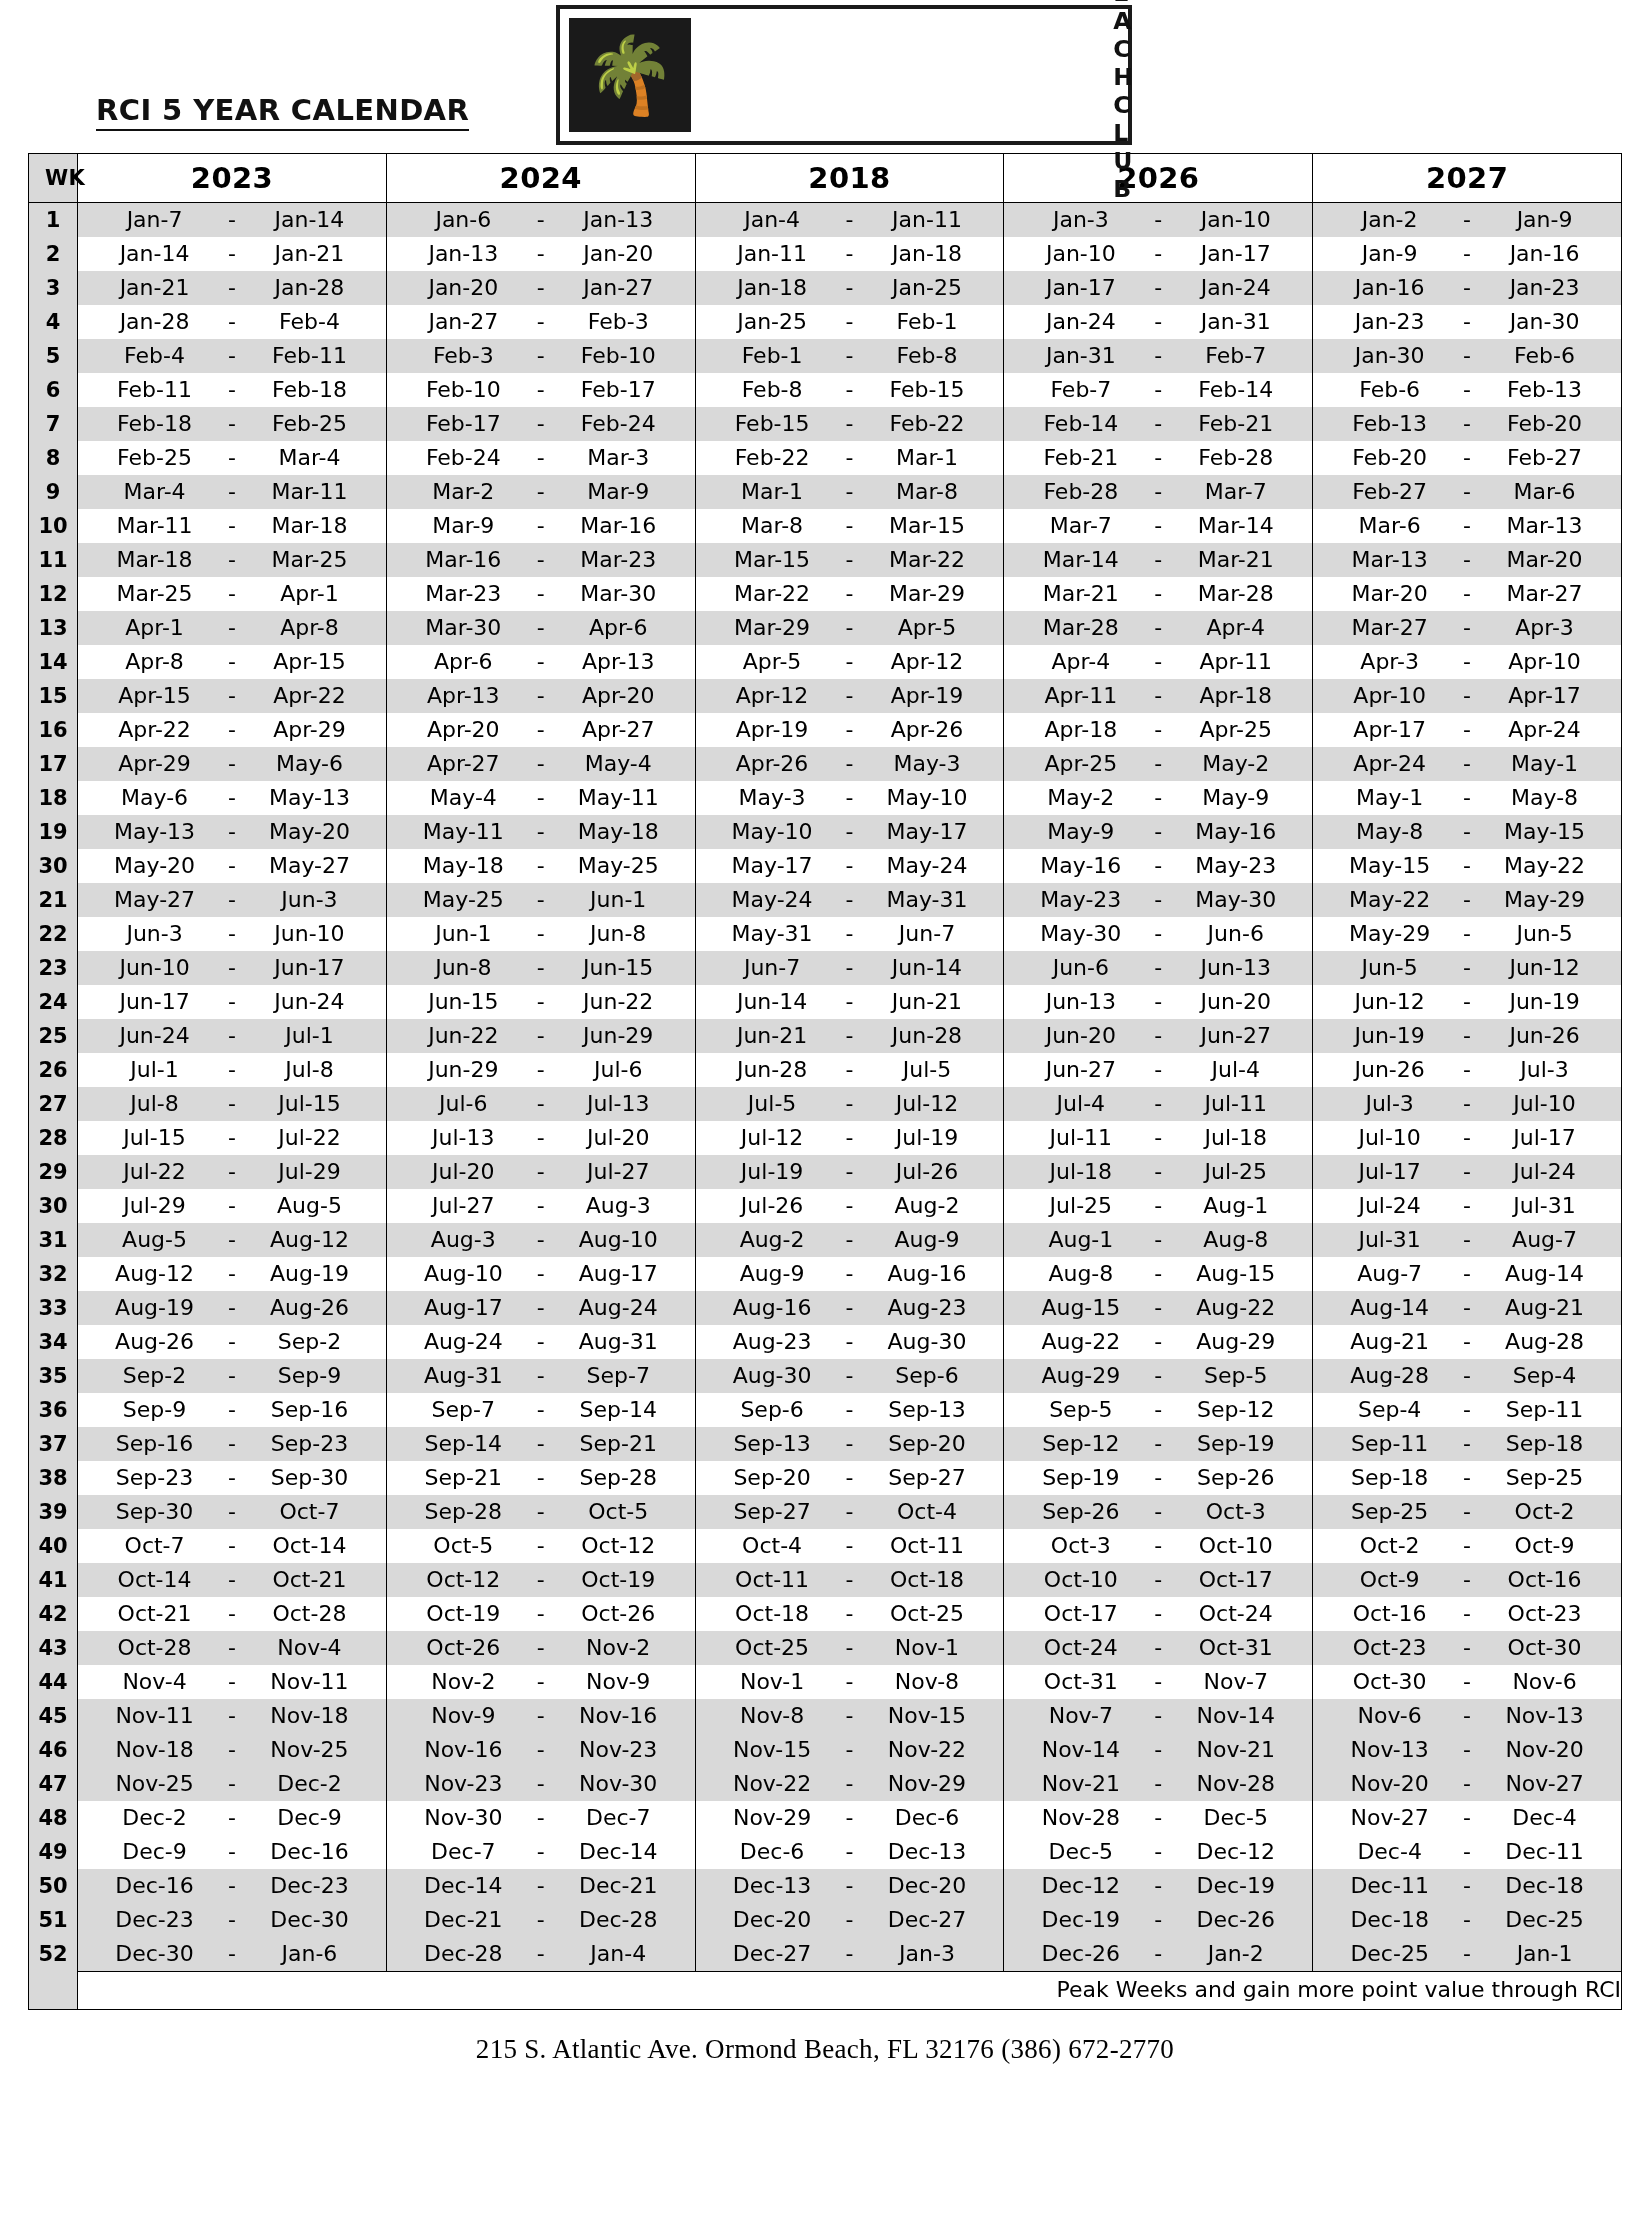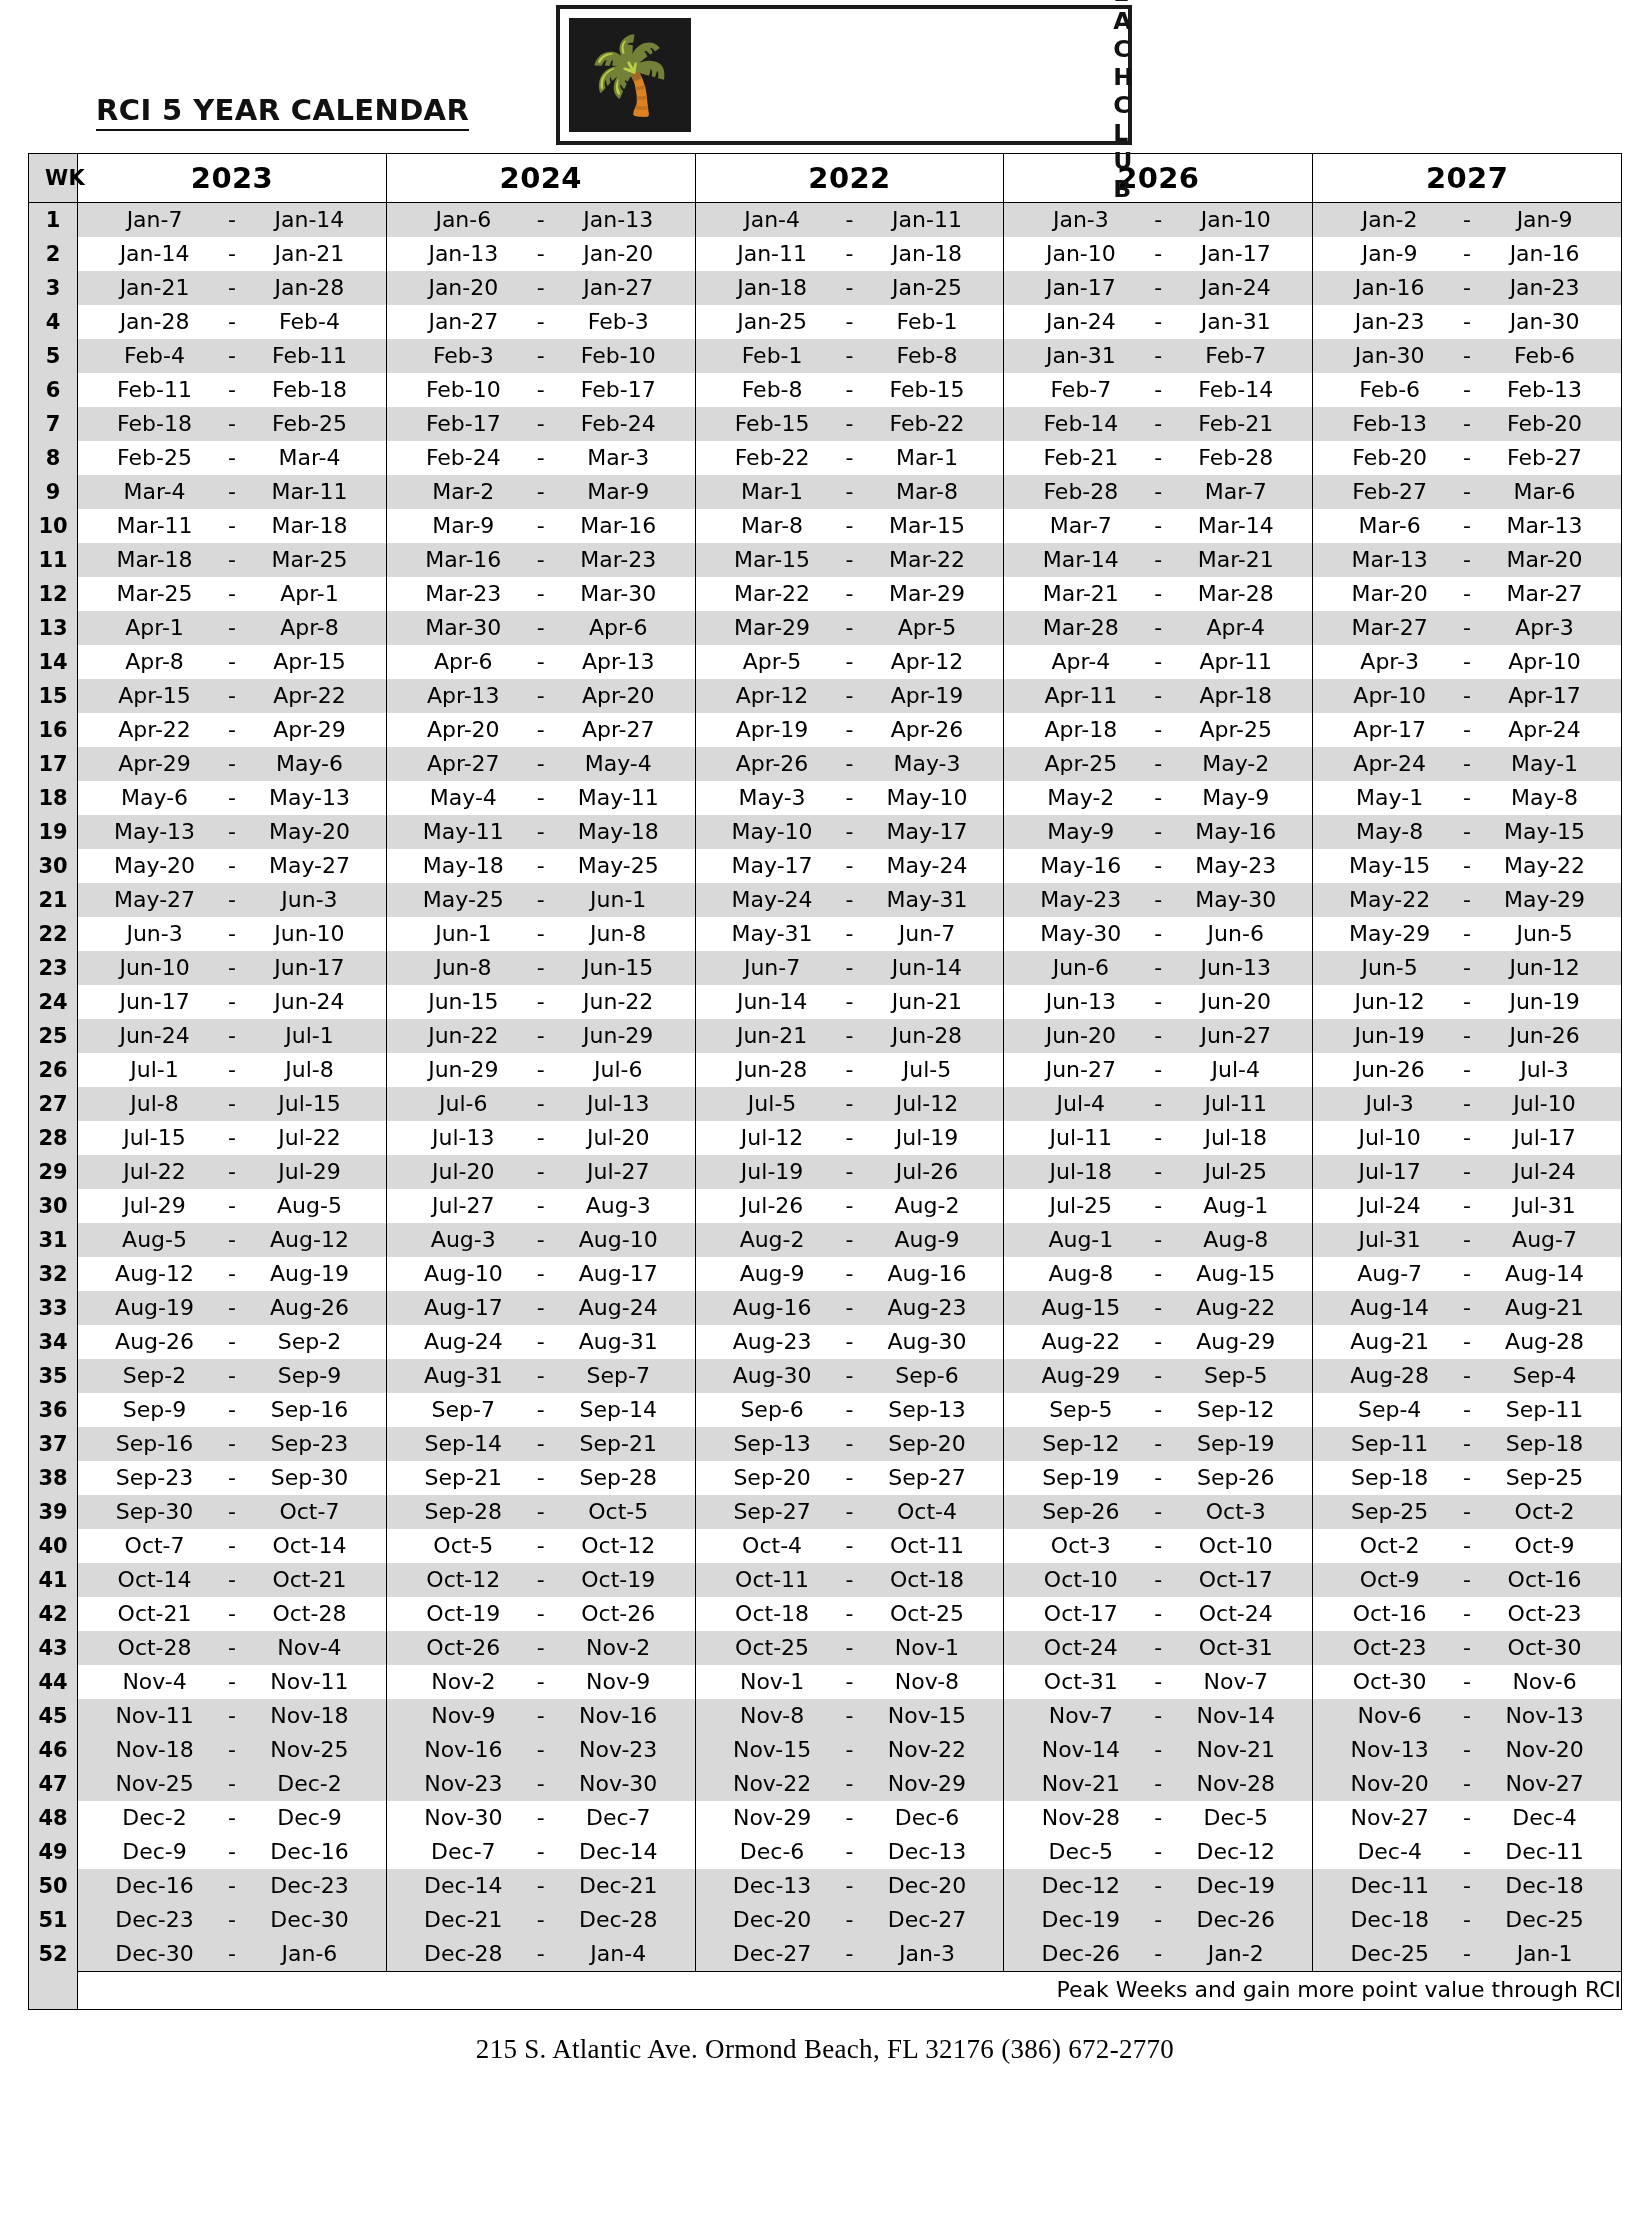--- a/index.html
+++ b/index.html
@@ -222,21 +222,21 @@
         <col class="yr">
         <col class="yr">
         <col class="yr">
         <col class="yr">
     </colgroup>
     <thead>
       <tr>
         <th class="wk-head">WK</th>
         <th class="year-head">2023</th>
         <th class="year-head">2024</th>
-        <th class="year-head">2022</th>
+        <th class="year-head">2018</th>
         <th class="year-head">2026</th>
         <th class="year-head">2027</th>
       </tr>
     </thead>
     <tbody id="cal-body">
         <tr>
           <td class="wk peak">1</td>
           <td class="span peak">
             <div class="span-inner">
               <span class="s">Jan-7</span>

